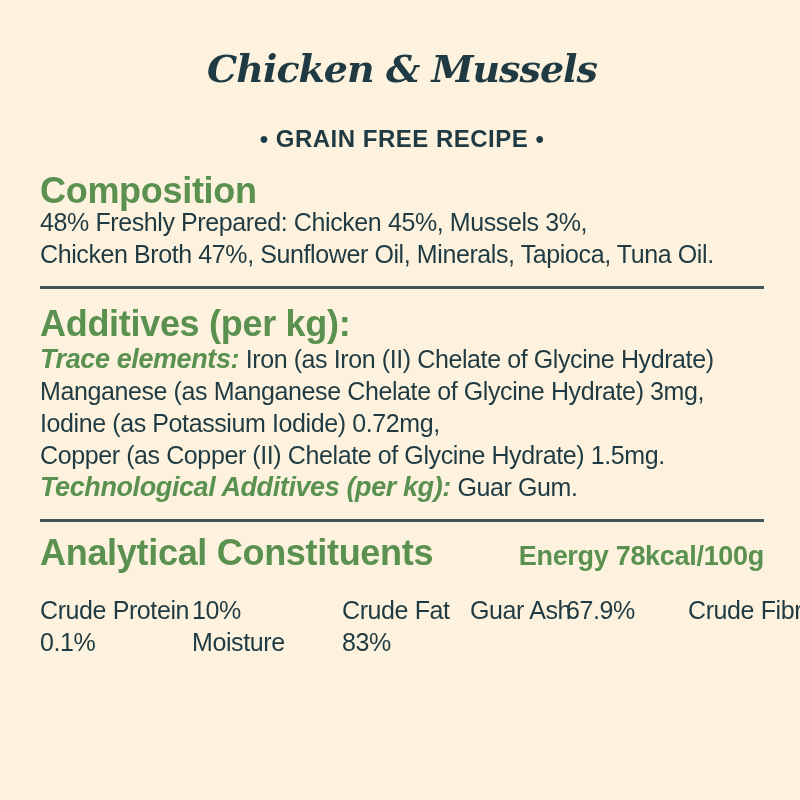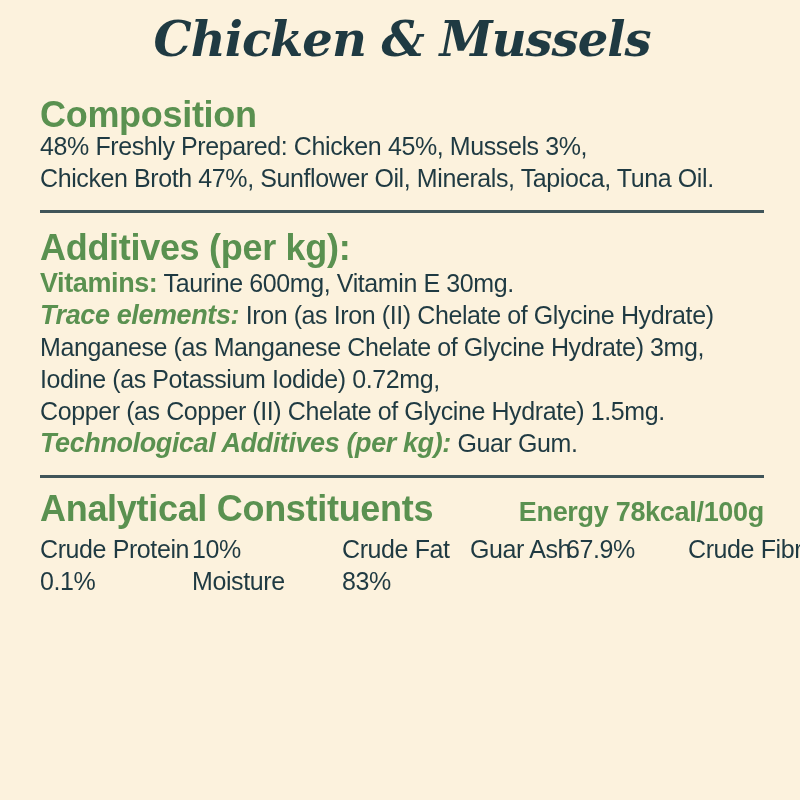--- a/index.html
+++ b/index.html
@@ -14,25 +14,26 @@
     width: 800px;
     height: 800px;
     background: var(--background);
     overflow: hidden;
     font-family: "Liberation Sans", sans-serif;
     color: var(--navy);
   }
   .inner { padding: 0 36px 0 40px; }
 
   .product-title {
+    margin-top: 30px;
     text-align: center;
     font-family: "DejaVu Serif", serif;
     font-style: italic;
     font-weight: 700;
-    font-size: 48px;
+    font-size: 38px;
     line-height: 78px;
     color: var(--navy);
     letter-spacing: -1px;
   }
   .subtitle {
     margin-top: 16px;
     text-align: center;
     color: var(--green);
     font-weight: 700;
     font-size: 27px;
@@ -87,52 +88,52 @@
     justify-content: space-between;
     align-items: baseline;
   }
   .energy-value {
     color: var(--green);
     font-weight: 700;
     font-size: 27px;
     letter-spacing: -0.3px;
   }
   .analytical-table {
-    margin-top: 5px;
+    margin-top: 22px;
     display: grid;
     grid-template-columns: 152px 150px 128px 96px 122px auto;
   }
   .analytical-table .cell {
     font-size: 25px;
     line-height: 32px;
     letter-spacing: -0.4px;
     white-space: nowrap;
   }
 </style>
 </head>
 <body>
 
 <div class="label-container">
   <div class="inner">
 
     <div class="product-title">Chicken &amp; Mussels</div>
 
 
+    <div class="grain-free">• GRAIN FREE RECIPE •</div>
 
     <div class="composition-section">
       <div class="section-heading">Composition</div>
       <div class="body-text">48% Freshly Prepared: Chicken 45%, Mussels 3%,</div>
       <div class="body-text">Chicken Broth 47%, Sunflower Oil, Minerals, Tapioca, Tuna Oil.</div>
     </div>
 
     <hr class="divider">
 
     <div class="additives-section">
       <div class="section-heading">Additives (per kg):</div>
-      <div class="body-text"><span class="inline-label-green" style="font-size:27px">Vitamins:</span><span> Taurine 600mg, Vitamin E 30mg.</span></div>
       <div class="body-text"><span class="inline-label-green italic" style="font-size:27px">Trace elements:</span><span> Iron (as Iron (II) Chelate of Glycine Hydrate)</span></div>
       <div class="body-text">Manganese (as Manganese Chelate of Glycine Hydrate) 3mg,</div>
       <div class="body-text">Iodine (as Potassium Iodide) 0.72mg,</div>
       <div class="body-text">Copper (as Copper (II) Chelate of Glycine Hydrate) 1.5mg.</div>
       <div class="body-text"><span class="inline-label-green italic" style="font-size:27px">Technological Additives (per kg):</span><span> Guar Gum.</span></div>
     </div>
 
     <hr class="divider">
 
     <div class="analytical-section">

